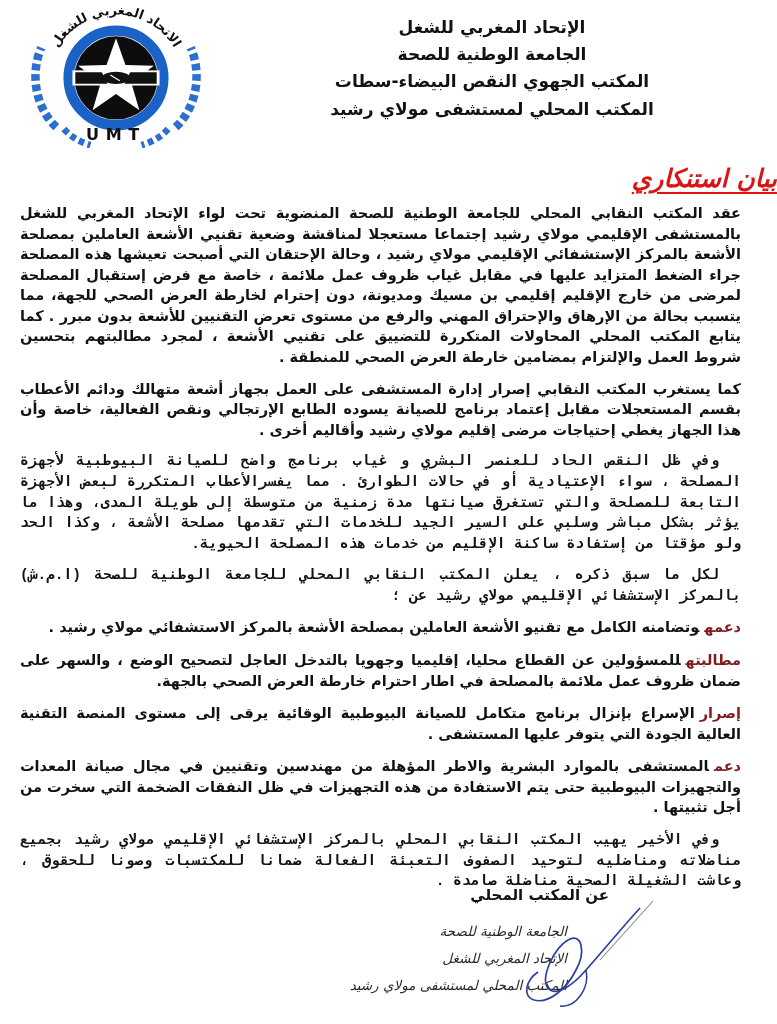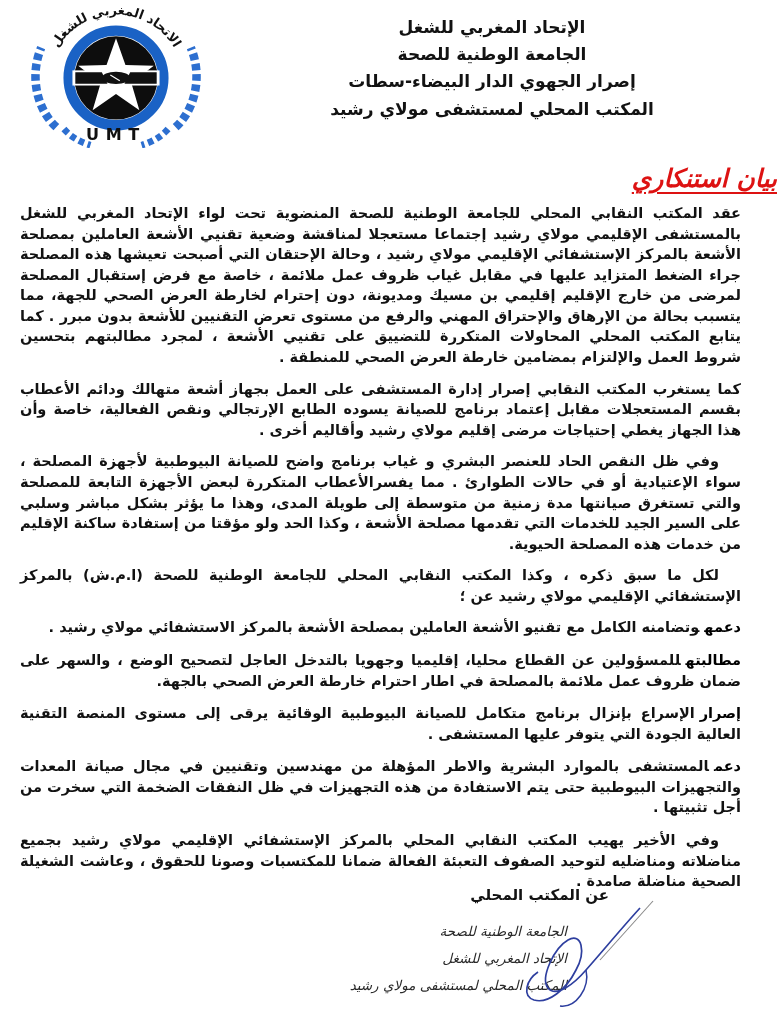--- a/index.html
+++ b/index.html
@@ -47,23 +47,23 @@
   
   .body-text{
     direction:rtl;
     text-align:justify;
     font-size:14.5px;
     font-weight:bold;
     line-height:1.42;
     padding:10px 36px 0 20px;
   }
   .para{margin:0 0 11px 0;}
-  .para.indent{text-indent:22px;}
+  .para.indent{text-indent:22px;font-family:Liberation Mono, monospace;}
   .demand{margin:0 0 12px 0;}
-  .lead{color:#000000;margin-left:5px;}
+  .lead{color:#7f1d1d;margin-left:5px;}
   
   .footer-row{
     position:absolute;
     top:886px;left:0;right:0;
     direction:rtl;
     display:flex;
     justify-content:space-between;
     font-weight:bold;
     font-size:15px;
     padding:0 168px 0 66px;
@@ -122,34 +122,34 @@
         <ellipse cx="95" cy="76" rx="15" ry="6.5" fill="#111"></ellipse>
         <line x1="89" y1="73" x2="99" y2="79" stroke="#fff" stroke-width="1.2"></line>
 
         <text x="95" y="142" text-anchor="middle" font-size="17" font-weight="bold" letter-spacing="7" fill="#101010">UMT</text>
       </svg>
     </div>
 
     <div class="org-block">
       <div>الإتحاد المغربي للشغل</div>
       <div>الجامعة الوطنية للصحة</div>
-      <div>إصرار الجهوي الدار البيضاء-سطات</div>
+      <div>المكتب الجهوي النقص البيضاء-سطات</div>
       <div>المكتب المحلي لمستشفى مولاي رشيد</div>
     </div>
   </div>
 
   <div class="statement-title">
     <span>بيان استنكاري</span>
   </div>
 
   <div class="body-text">
     <p class="para">عقد المكتب النقابي المحلي للجامعة الوطنية للصحة المنضوية تحت لواء الإتحاد المغربي للشغل بالمستشفى الإقليمي مولاي رشيد إجتماعا مستعجلا لمناقشة وضعية تقنيي الأشعة العاملين بمصلحة الأشعة بالمركز الإستشفائي الإقليمي مولاي رشيد ، وحالة الإحتقان التي أصبحت تعيشها هذه المصلحة جراء الضغط المتزايد عليها في  مقابل غياب ظروف عمل ملائمة ، خاصة مع فرض إستقبال المصلحة لمرضى من خارج الإقليم  إقليمي بن مسيك ومديونة، دون إحترام لخارطة العرض الصحي للجهة، مما يتسبب بحالة من الإرهاق والإحتراق المهني والرفع من مستوى تعرض التقنيين للأشعة بدون مبرر . كما يتابع المكتب المحلي المحاولات المتكررة للتضييق على تقنيي الأشعة ، لمجرد مطالبتهم بتحسين شروط العمل والإلتزام بمضامين خارطة العرض الصحي للمنطقة .</p>
     <p class="para">كما يستغرب المكتب النقابي إصرار إدارة المستشفى على العمل بجهاز أشعة متهالك ودائم الأعطاب بقسم المستعجلات مقابل إعتماد  برنامج  للصيانة يسوده الطابع الإرتجالي ونقص الفعالية،  خاصة وأن هذا الجهاز يغطي إحتياجات مرضى إقليم مولاي رشيد وأقاليم أخرى .</p>
     <p class="para indent">وفي ظل النقص الحاد للعنصر البشري و غياب برنامج واضح للصيانة البيوطبية لأجهزة المصلحة ، سواء الإعتيادية أو في حالات الطوارئ . مما يفسرالأعطاب المتكررة لبعض الأجهزة التابعة للمصلحة والتي تستغرق صيانتها مدة زمنية من متوسطة إلى طويلة المدى، وهذا ما يؤثر بشكل مباشر وسلبي على السير الجيد للخدمات التي تقدمها مصلحة الأشعة ، وكذا الحد ولو مؤقتا من إستفادة ساكنة الإقليم من خدمات هذه المصلحة الحيوية.</p>
-    <p class="para indent">لكل ما سبق ذكره ، وكذا المكتب النقابي المحلي للجامعة الوطنية للصحة (ا.م.ش) بالمركز الإستشفائي الإقليمي مولاي رشيد عن ؛</p>
+    <p class="para indent">لكل ما سبق ذكره ، يعلن المكتب النقابي المحلي للجامعة الوطنية للصحة (ا.م.ش) بالمركز الإستشفائي الإقليمي مولاي رشيد عن ؛</p>
 
     <p class="demand">
       <span class="lead">دعمه</span><span>وتضامنه الكامل مع تقنيو الأشعة العاملين بمصلحة الأشعة بالمركز الاستشفائي مولاي رشيد .</span>
     </p>
     <p class="demand">
       <span class="lead">مطالبته</span><span>للمسؤولين عن القطاع محليا، إقليميا وجهويا  بالتدخل العاجل لتصحيح الوضع ، والسهر على ضمان ظروف عمل ملائمة بالمصلحة في اطار احترام خارطة العرض الصحي بالجهة.</span>
     </p>
     <p class="demand">
       <span class="lead">إصرار</span><span>الإسراع بإنزال برنامج متكامل للصيانة البيوطبية الوقائية  يرقى إلى مستوى المنصة التقنية العالية الجودة التي يتوفر عليها المستشفى .</span>
     </p>

